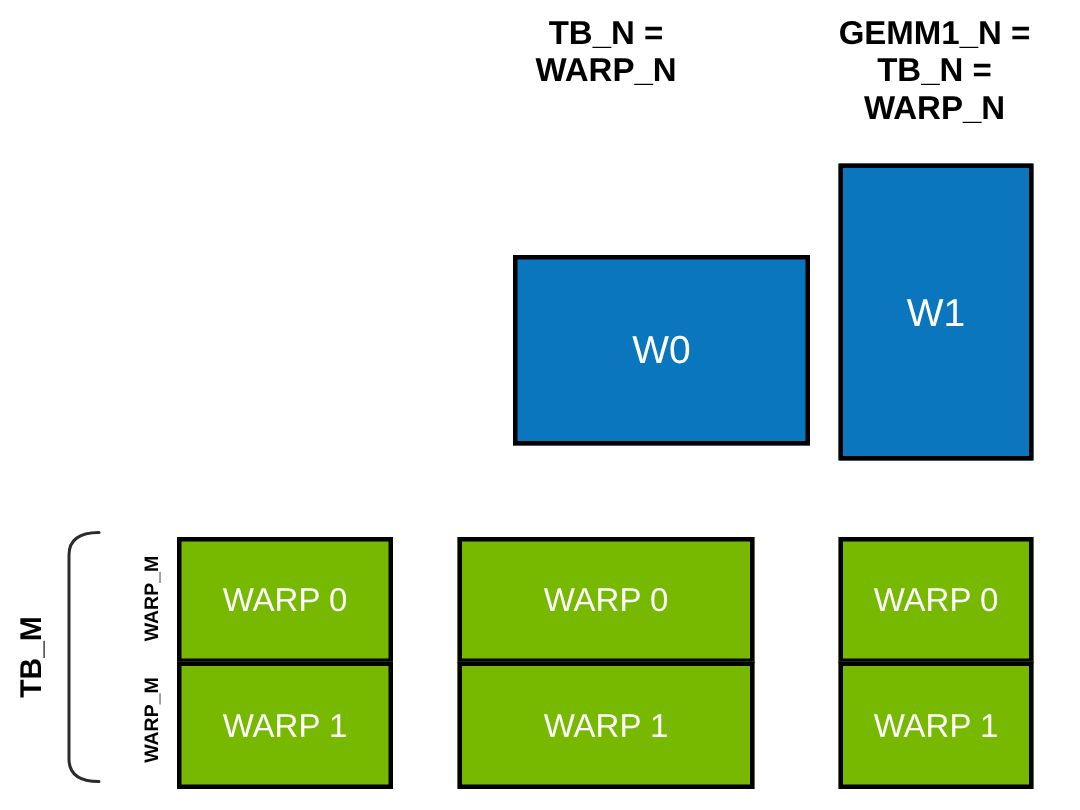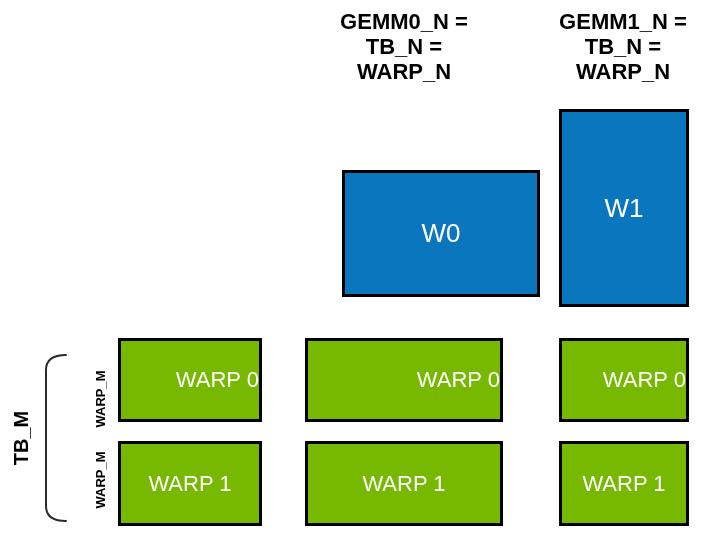--- a/index.html
+++ b/index.html
@@ -37,21 +37,21 @@
     justify-content: center;
     color: #ffffff;
   }
   .blue { background: #0a76bd; font-size: 26px; }
   .green { background: #76b900; font-size: 22px; }
   .w0-tile { left: 322px; top: 170px; width: 198px; height: 127px; margin-left: 20px; }
   .w1-tile { left: 559px; top: 109px; width: 130px; height: 198px; }
   .col-left   { left: 118px; width: 144px; }
   .col-middle { left: 305px; width: 198px; }
   .col-right  { left: 559px; width: 130px; }
-  .row-0 { top: 338px; height: 84px; justify-content: flex-end; }
+  .row-0 { top: 358px; height: 84px; }
   .row-1 { top: 441px; height: 85px; justify-content: center; }
   .rot-label {
     position: absolute;
     text-align: center;
     color: #000000;
     transform: rotate(-90deg);
     white-space: nowrap;
   }
   .tb-m {
     left: -29px;
@@ -79,21 +79,20 @@
     width: 28px;
     height: 172px;
   }
 </style>
 </head>
 <body>
 
 <div class="canvas">
 
   <div class="header header-0">
-    <div>GEMM0_N =</div>
     <div>TB_N =</div>
     <div>WARP_N</div>
   </div>
   <div class="header header-1">
     <div>GEMM1_N =</div>
     <div>TB_N =</div>
     <div>WARP_N</div>
   </div>
 
   <div class="box blue w0-tile">

